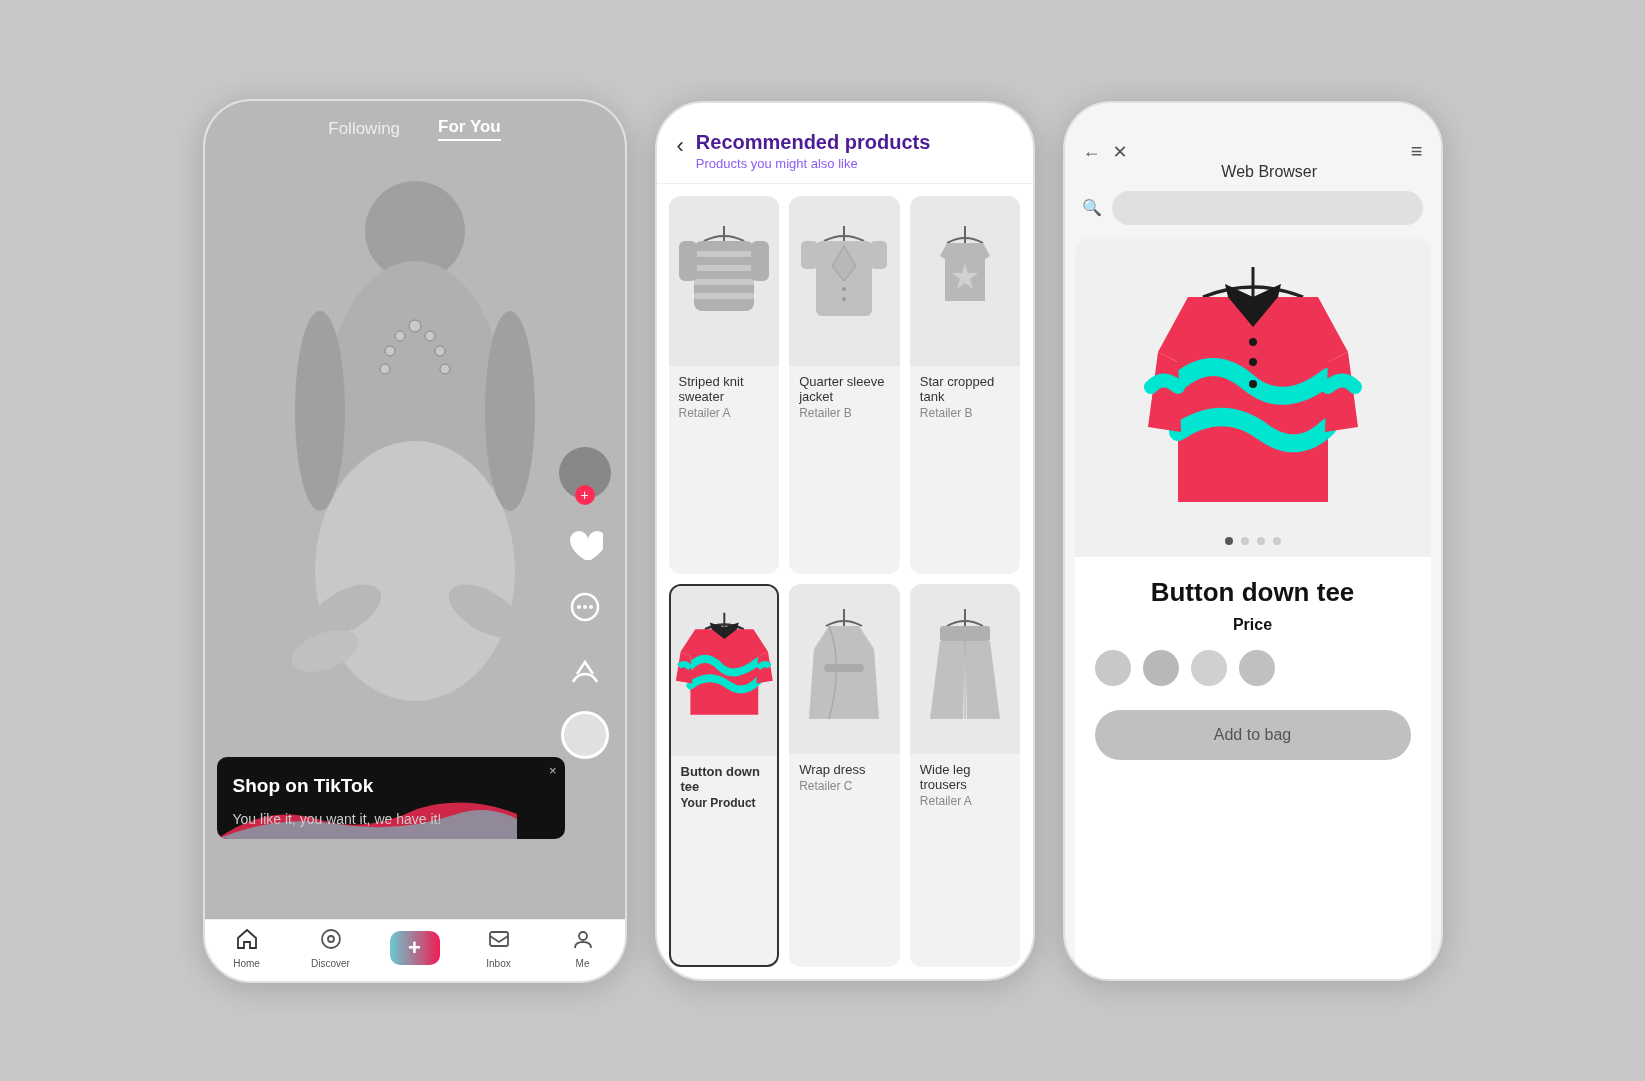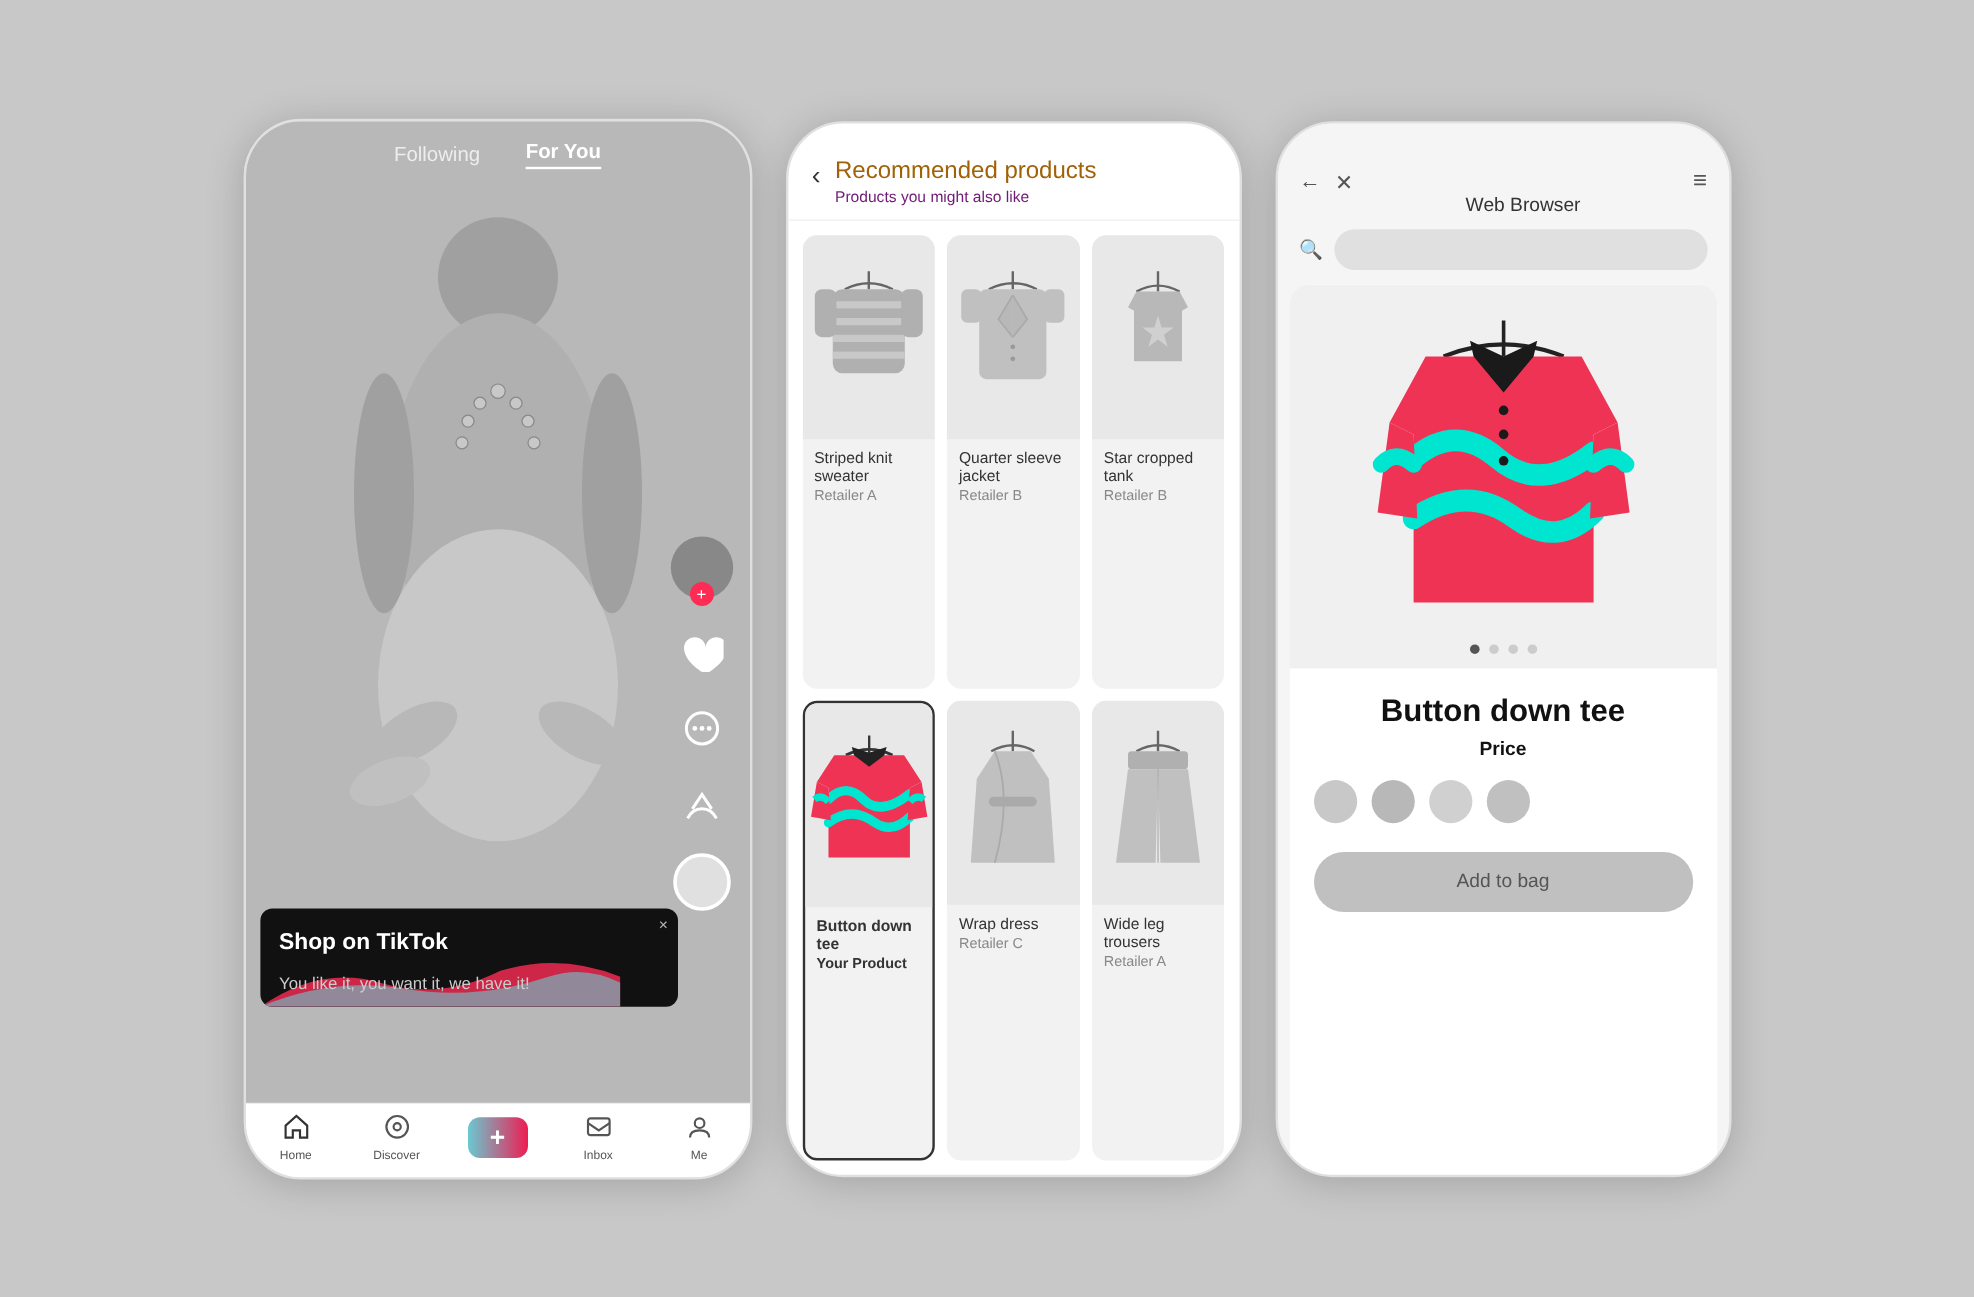--- a/index.html
+++ b/index.html
@@ -232,27 +232,27 @@
 
     .back-btn {
       font-size: 22px;
       color: #333;
       cursor: pointer;
       margin-top: 2px;
     }
 
     .phone2-header-text h2 {
       font-size: 20px;
-      font-weight: 400;
-      color: #a16207;
+      font-weight: 700;
+      color: #4c1d95;
     }
 
     .phone2-header-text p {
       font-size: 13px;
-      color: #701a75;
+      color: #8b5cf6;
       margin-top: 2px;
     }
 
     .products-grid {
       flex: 1;
       overflow-y: auto;
       padding: 12px;
       display: grid;
       grid-template-columns: 1fr 1fr 1fr;
       gap: 10px;

